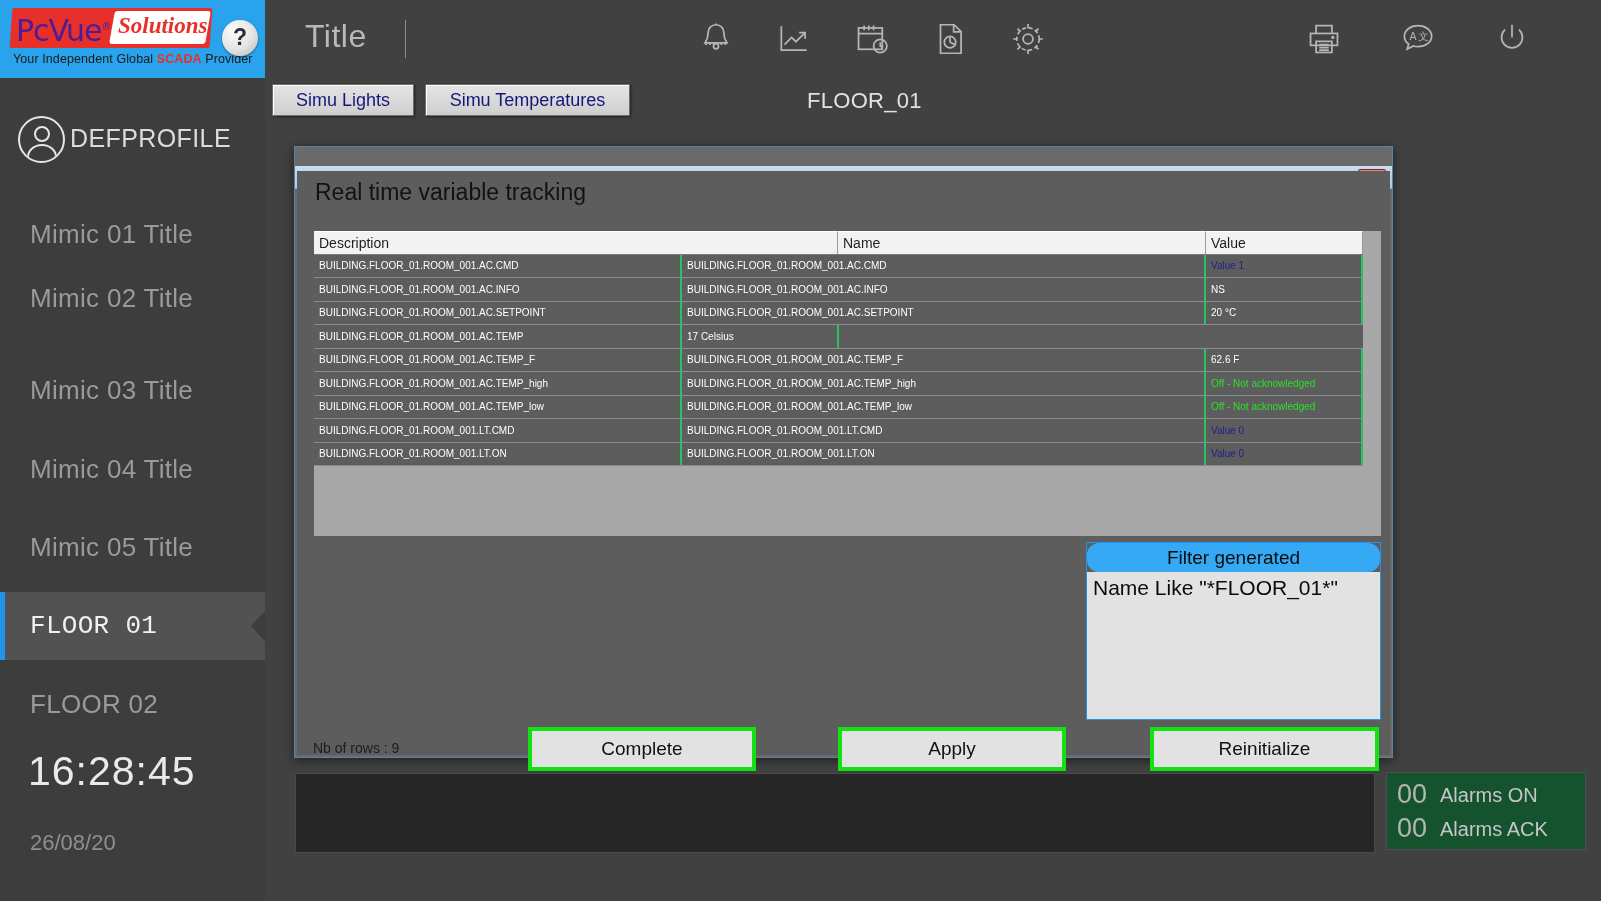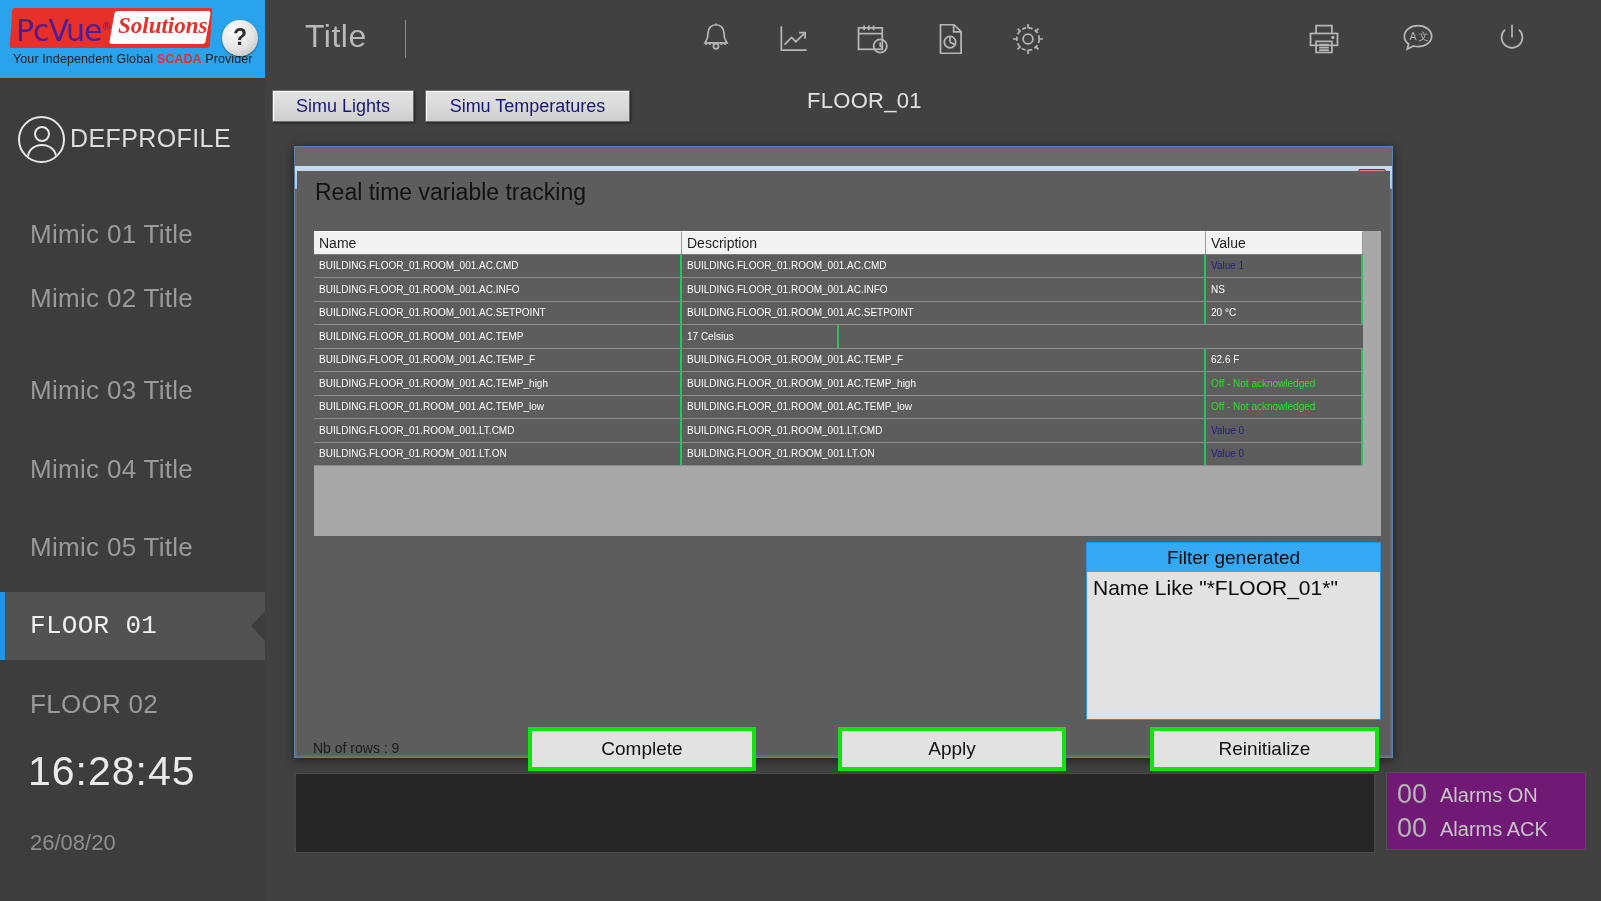--- a/index.html
+++ b/index.html
@@ -117,21 +117,21 @@
     background: #8d8d8d;
   }
   .tbicon {
     position: absolute; top: 14px; width: 52px; height: 50px;
     display: flex; align-items: center; justify-content: center;
   }
   .tbicon svg { display: block; }
 
   
   .tabbtn {
-    position: absolute; top: 90px; height: 32px;
+    position: absolute; top: 84px; height: 32px;
     background: linear-gradient(180deg,#e4e4e4 0%,#cfcfcf 100%);
     border: 1px solid #6e6e6e;
     box-shadow: inset 1px 1px 0 #ffffff, 1px 1px 2px rgba(0,0,0,.5);
     color: #17177a; font-size: 18px;
     display: flex; align-items: center; justify-content: center;
   }
   #page-heading {
     position: absolute; left: 807px; top: 88px;
     font-size: 22px; color: #e2e2e2; letter-spacing: .3px;
   }
@@ -208,21 +208,21 @@
   }
 
   
   #filter-panel {
     position: absolute; left: 789px; top: 371px; width: 295px; height: 178px;
     border: 1px solid #2196e8;
   }
   #filter-title {
     position: absolute; left: 0; top: 0; width: 100%; height: 29px;
     background: #36a9f4; color: #0b0b0b; font-size: 19px;
-    display: flex; align-items: center; justify-content: center;
+    display: flex; align-items: center; justify-content: center; border-radius: 12px;
   }
   #filter-body {
     position: absolute; left: 0; top: 29px; width: 100%; bottom: 0;
     background: #e2e2e2; padding: 4px 6px;
     color: #0b0b0b; font-size: 21px;
   }
 
   
   #rowcount {
     position: absolute; left: 16px; top: 569px;
@@ -235,21 +235,21 @@
     display: flex; align-items: center; justify-content: center;
   }
 
   
   #bottom-panel {
     position: absolute; left: 295px; top: 773px; width: 1080px; height: 80px;
     background: #262626; border: 1px solid #4a4a4a;
   }
   #alarm-panel {
     position: absolute; left: 1386px; top: 772px; width: 200px; height: 78px;
-    background: #701a75; border: 1px solid #4f4f4f;
+    background: #14532d; border: 1px solid #4f4f4f;
   }
   .alarm-line { position: absolute; left: 0; width: 100%; height: 34px; }
   .alarm-num {
     position: absolute; left: 10px; top: 0;
     font-size: 27px; color: #b5b5b5;
   }
   .alarm-lbl {
     position: absolute; left: 53px; top: 5px;
     font-size: 20px; color: #c6c6c6;
   }
@@ -386,22 +386,22 @@
       <div id="dlg-title">Variable Tracking</div>
       <div id="dlg-close">✕</div>
     </div>
 
     <div id="dlg-body">
       <div id="dlg-heading">Real time variable tracking</div>
 
       <div id="table-wrap">
         <div id="grid">
             <div class="row hdr">
+              <div class="cell c-desc">Description</div>
               <div class="cell c-name">Name</div>
-              <div class="cell c-desc">Description</div>
               <div class="cell c-val">Value</div>
             </div>
             <div class="row drow">
               <div class="cell c-name">BUILDING.FLOOR_01.ROOM_001.AC.CMD</div>
               <div class="cell c-desc">BUILDING.FLOOR_01.ROOM_001.AC.CMD</div>
               <div class="cell c-val v-blue">Value 1</div>
             </div>
             <div class="row drow">
               <div class="cell c-name">BUILDING.FLOOR_01.ROOM_001.AC.INFO</div>
               <div class="cell c-desc">BUILDING.FLOOR_01.ROOM_001.AC.INFO</div>

